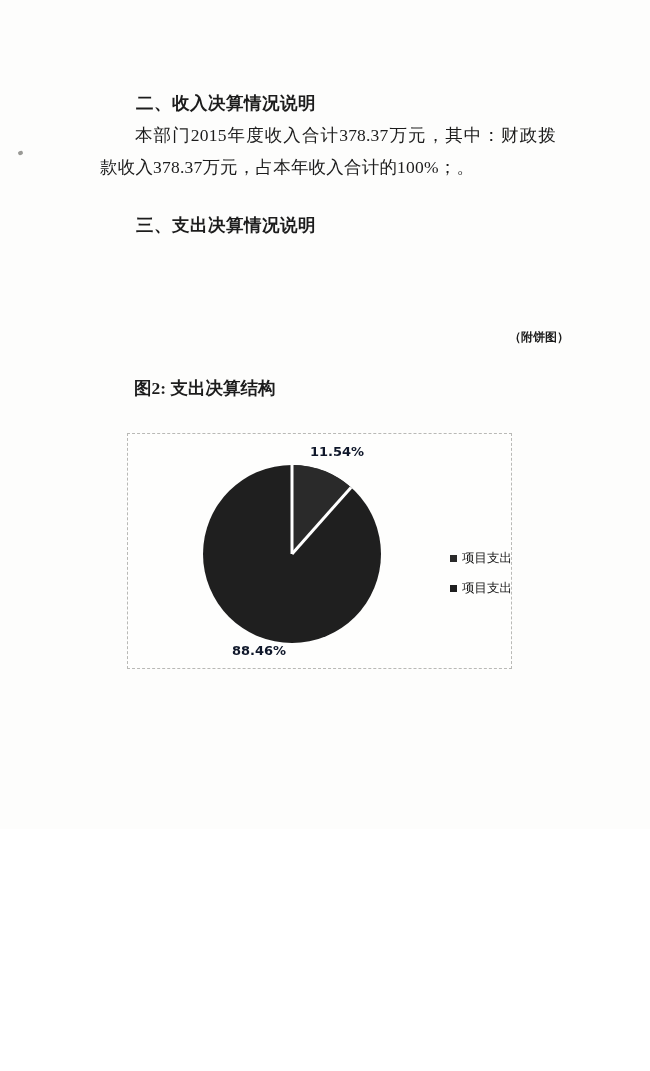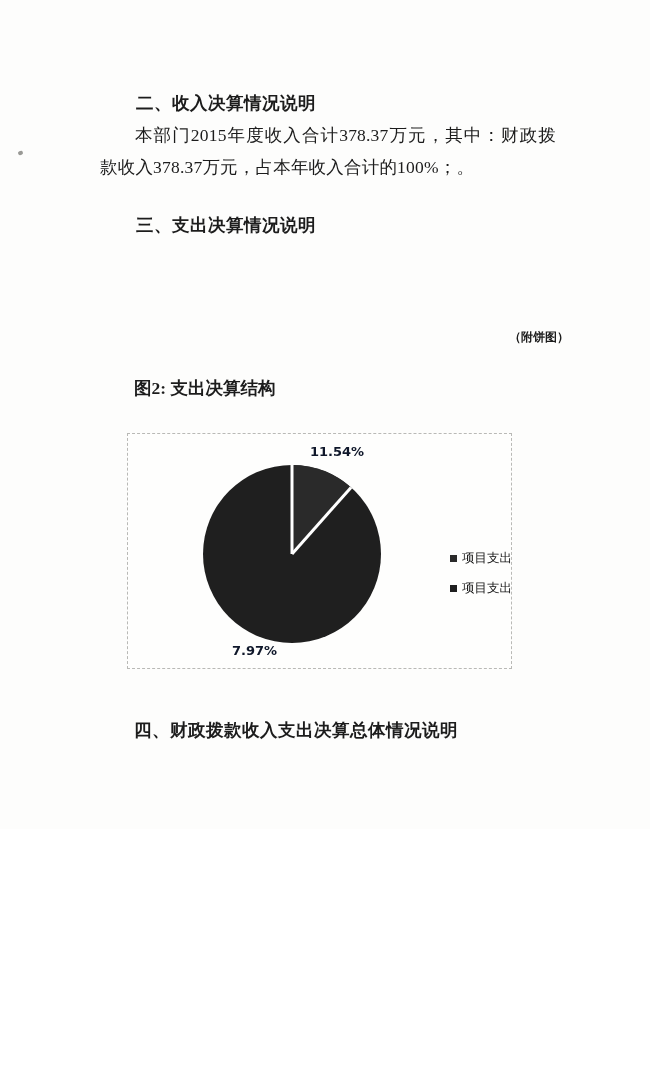--- a/index.html
+++ b/index.html
@@ -111,31 +111,30 @@
   <div class="abs chart-box">
     <svg class="pie-svg" width="383" height="234" viewBox="0 0 383 234">
         <circle cx="164" cy="120" r="89" fill="#1f1f1f"></circle>
         <path d="M 164 120 L 164 31 A 89 89 0 0 1 223.02435584344937 53.38824865486673 Z" fill="#2a2a2a"></path>
         <line x1="164" y1="120" x2="164" y2="31" stroke="#ffffff" stroke-width="3"></line>
         <line x1="164" y1="120" x2="223.02435584344937" y2="53.38824865486673" stroke="#ffffff" stroke-width="3"></line>
       </svg>
 
     <div class="pie-label" style="left:182px; top:10px;">11.54%</div>
 
-    <div class="pie-label" style="left:104px; top:209px;">7.97%</div>
+    <div class="pie-label" style="left:104px; top:209px;">88.46%</div>
 
     <div class="legend">
       <div class="legend-item">
         <span class="legend-swatch" style="background: rgb(42, 42, 42);"></span>
         <span>项目支出</span>
       </div>
       <div class="legend-item">
         <span class="legend-swatch" style="background: rgb(31, 31, 31);"></span>
         <span>项目支出</span>
       </div>
     </div>
   </div>
 
-  <div class="abs heading" style="left:134px; top:718px;">四、财政拨款收入支出决算总体情况说明</div>
 
 
 
 </div>
 
 </body></html>

